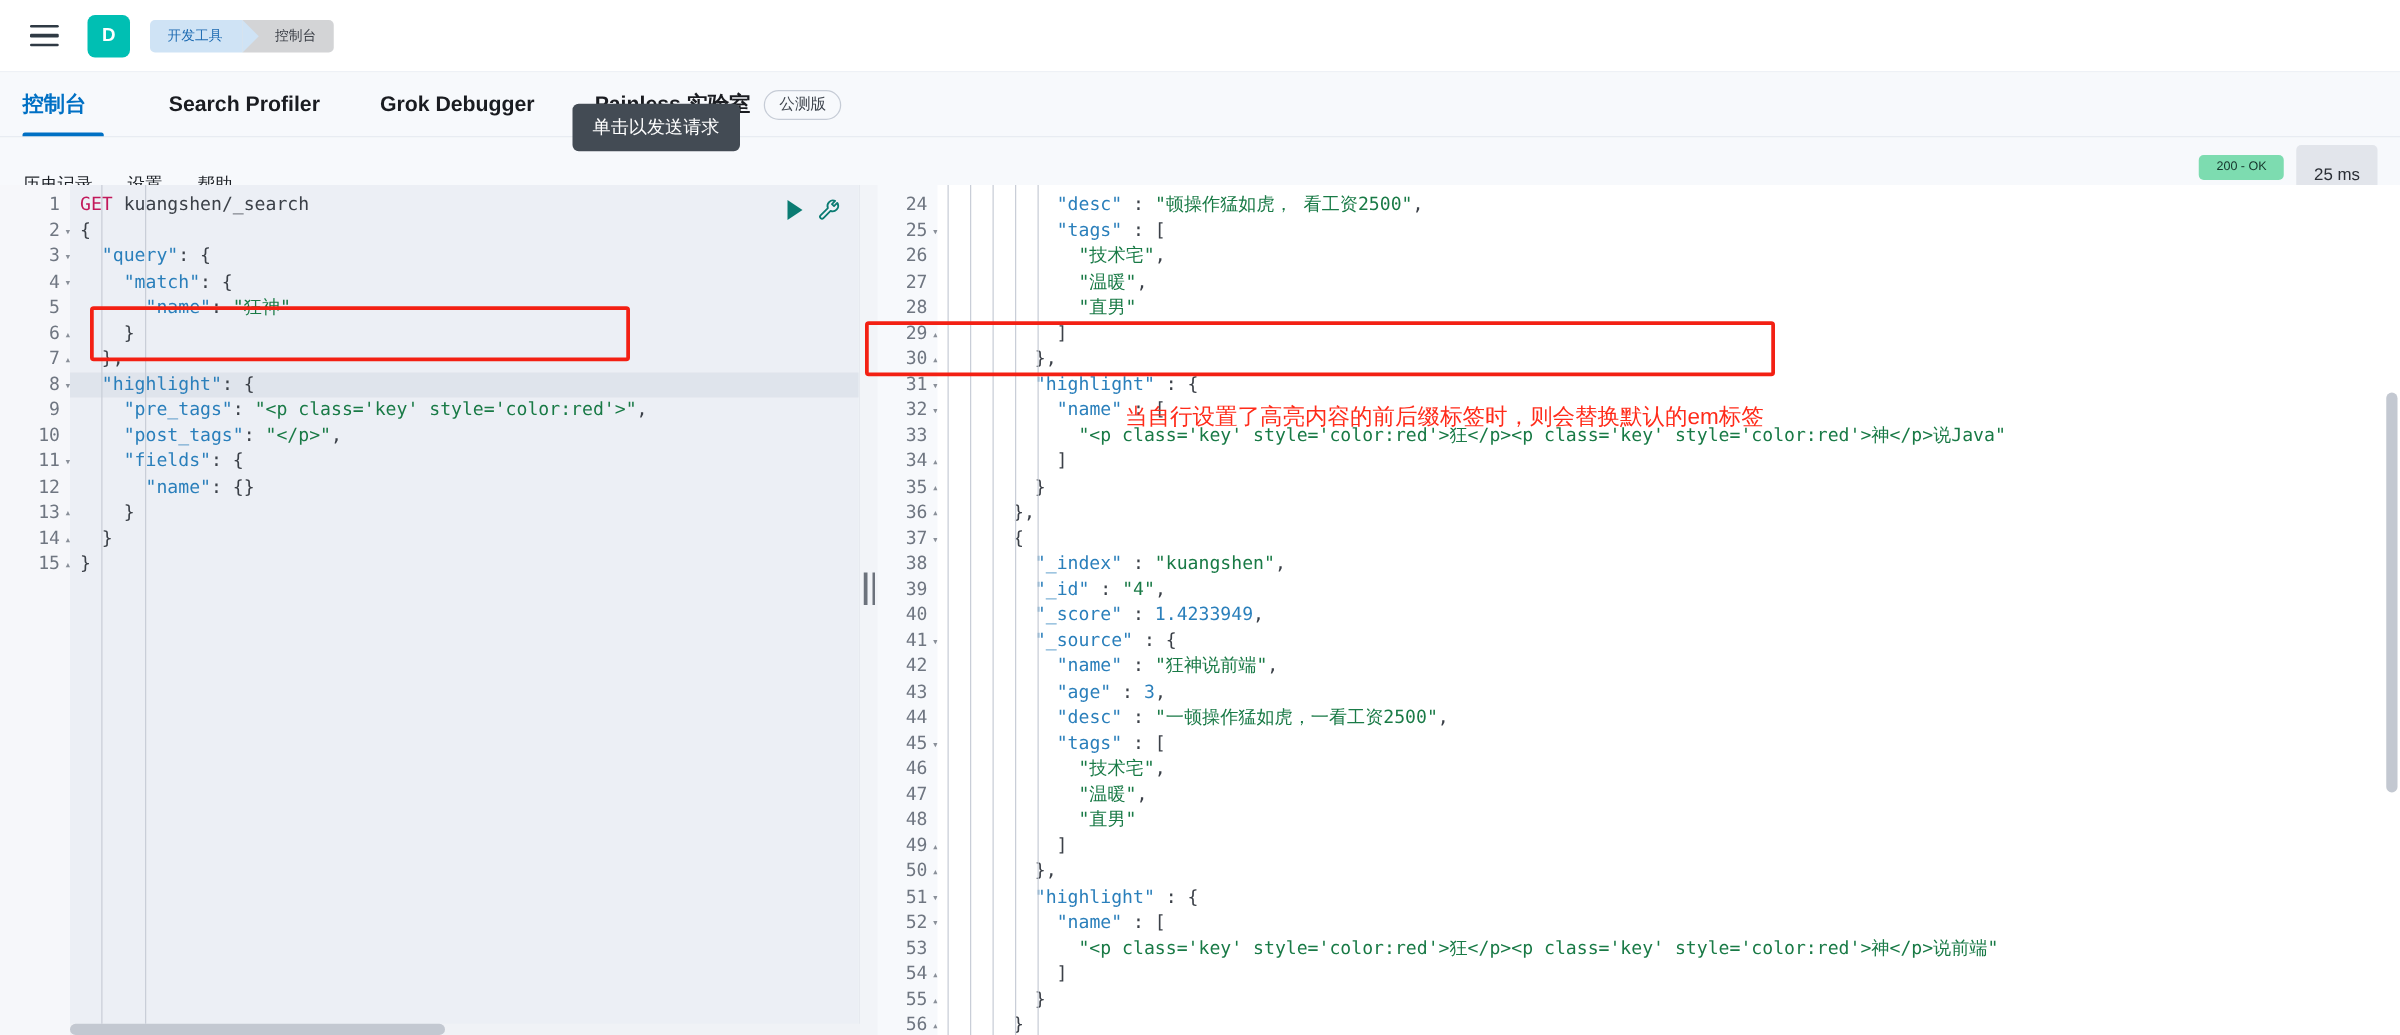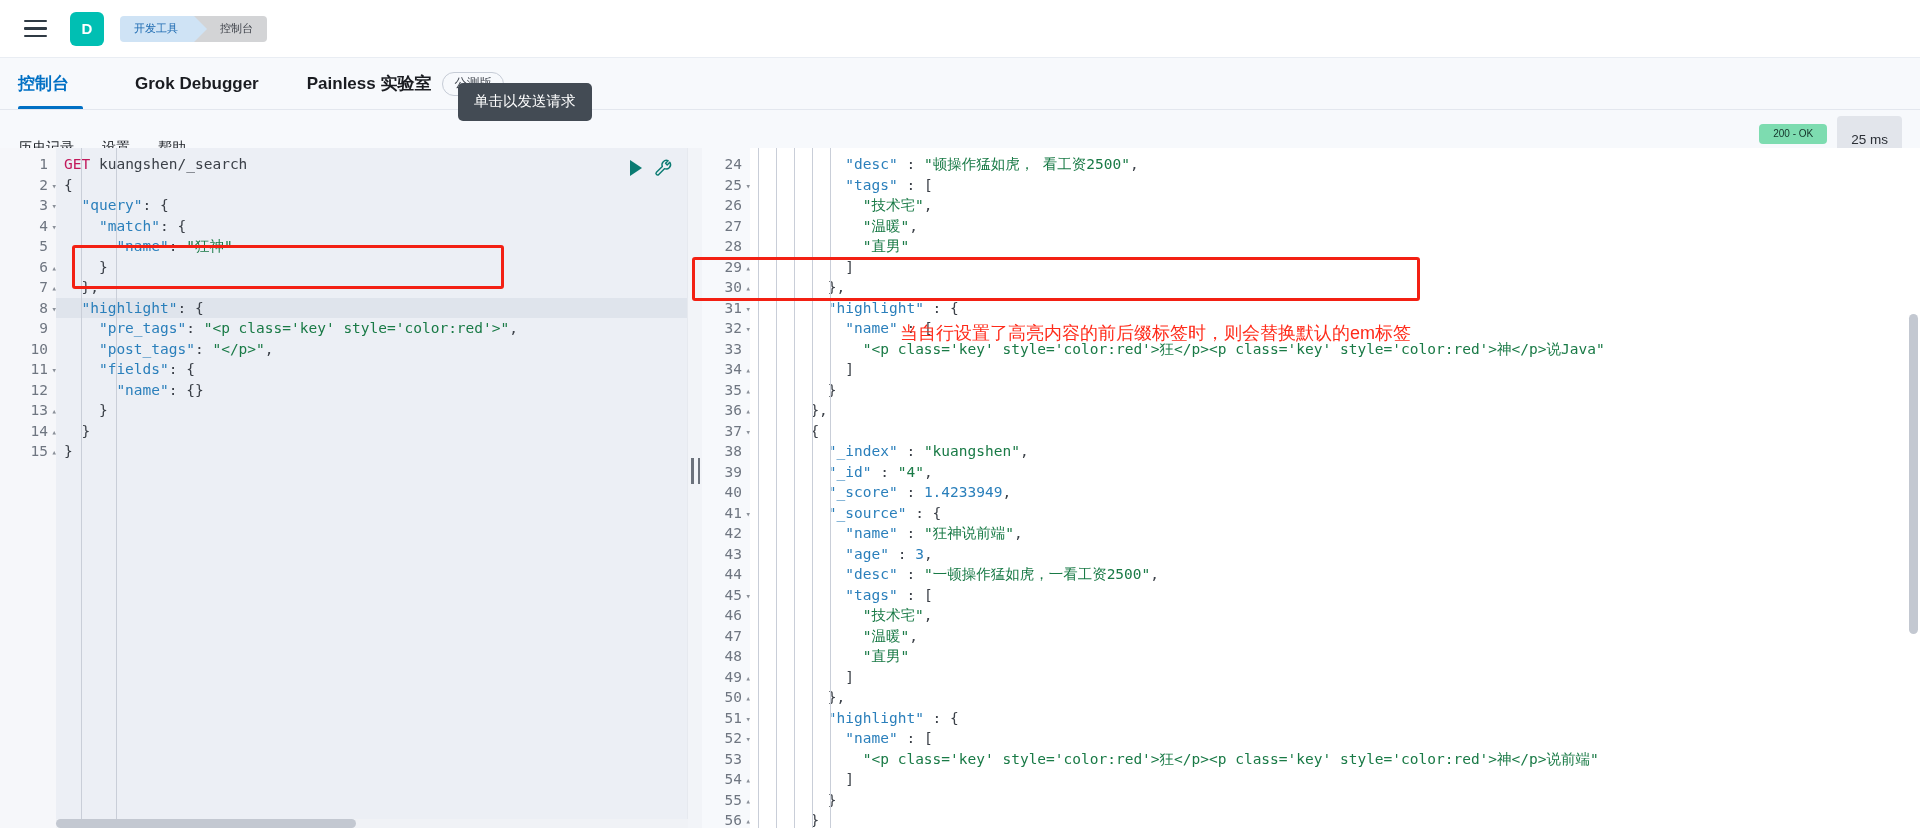--- a/index.html
+++ b/index.html
@@ -282,20 +282,23 @@
     <div class="crumb first">开发工具</div>
     <div class="crumb second">控制台</div>
   </div>
 </div>
 
 <div class="tabbar">
   <div class="tab active">
     <span>控制台</span>
   </div>
   <div class="tab">
+    <span>Search Profiler</span>
+  </div>
+  <div class="tab">
     <span>Grok Debugger</span>
   </div>
   <div class="tab">
     <span>Painless 实验室</span>
     <span class="beta-pill">公测版</span>
   </div>
 </div>
 
 <div class="tooltip">单击以发送请求</div>
 

